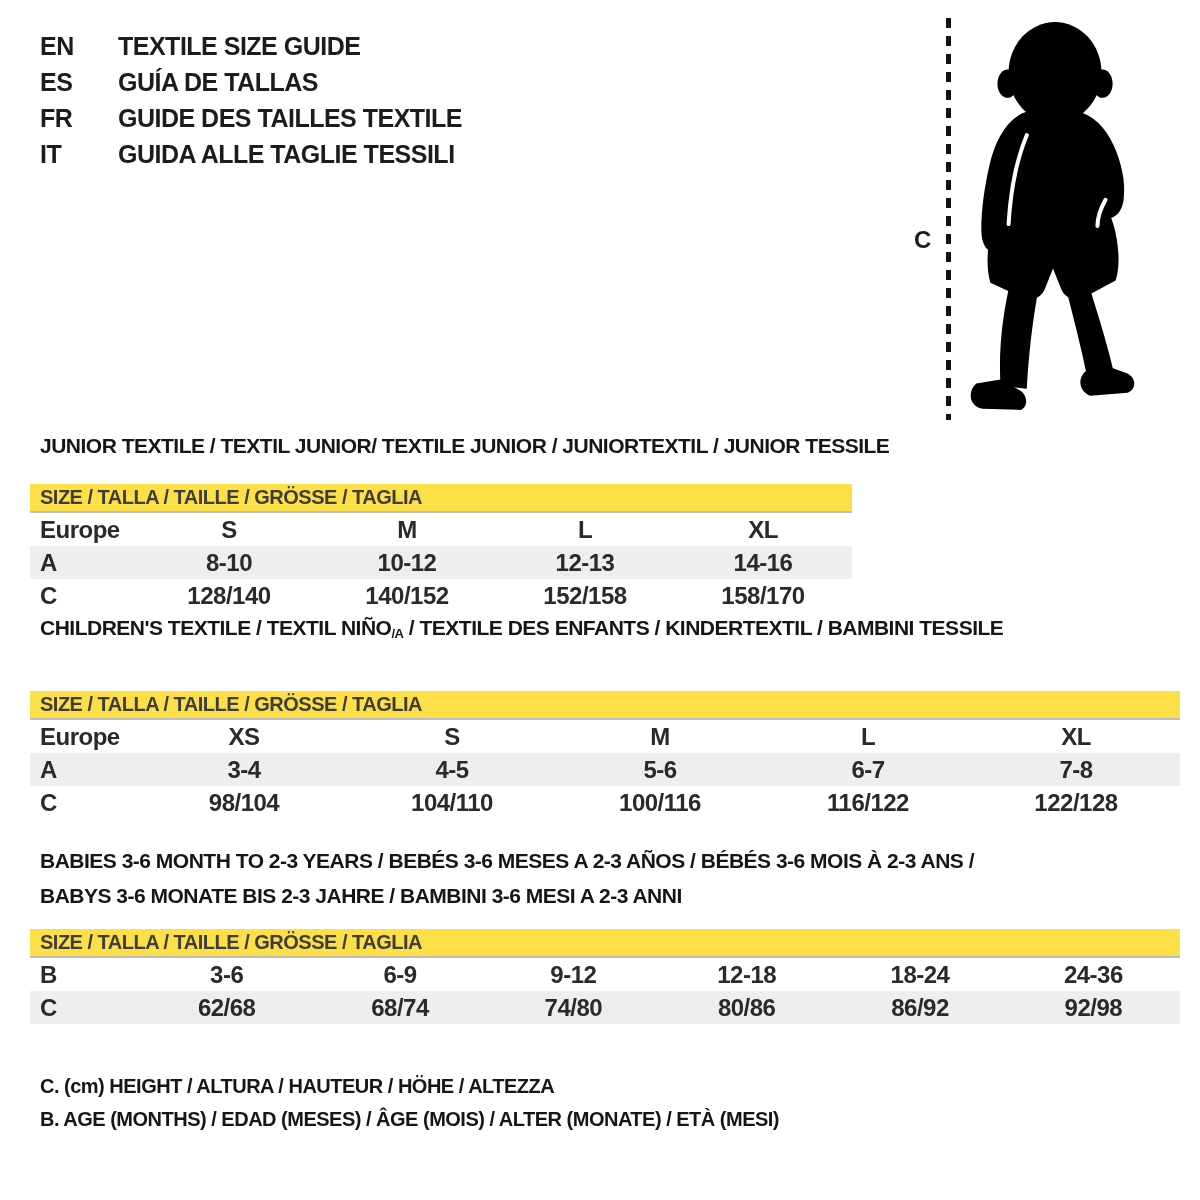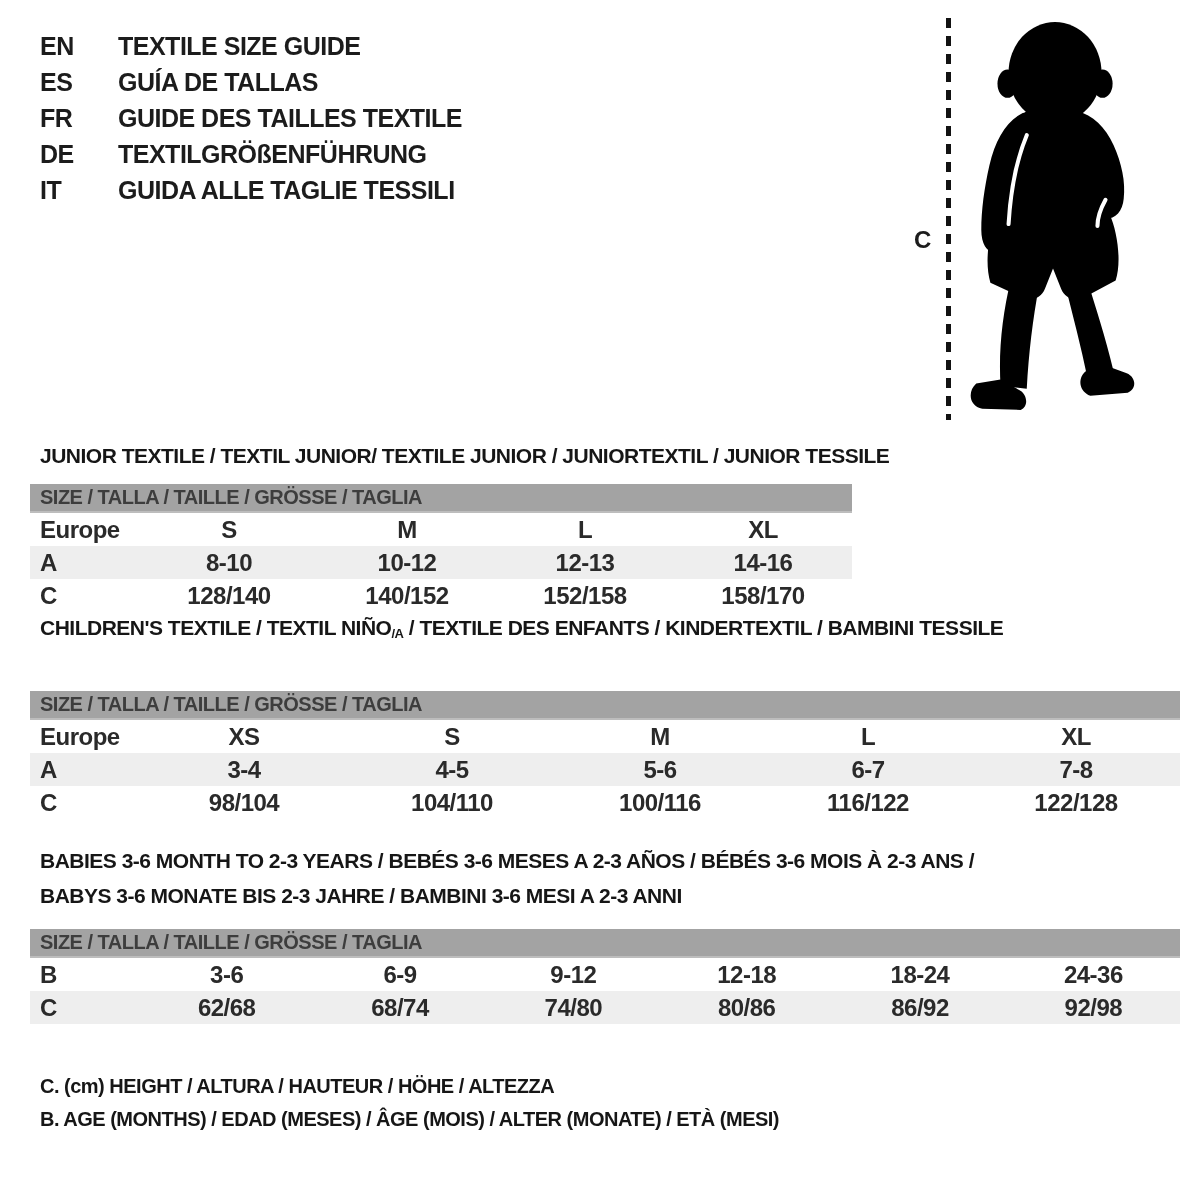--- a/index.html
+++ b/index.html
@@ -90,21 +90,21 @@
     vertical-align: -3px;
   }
   .two-line { line-height: 35px; }
 
   
   .size-table { position: absolute; left: 30px; }
   .w-junior { width: 822px; }
   .w-full   { width: 1150px; }
   .table-header-bar {
     height: 29px;
-    background: #a3a3a3;
+    background: #fde047;
     border-bottom: 2px solid #bdbdbd;
     font-size: 20px;
     font-weight: 700;
     letter-spacing: -0.5px;
     color: #3d3d3d;
     display: flex;
     align-items: center;
     padding-left: 10px;
   }
   .t-row {
@@ -134,21 +134,21 @@
     display: flex;
     align-items: center;
     font-size: 20px;
     font-weight: 700;
     letter-spacing: -0.5px;
     white-space: nowrap;
     color: #161616;
   }
 
   
-  #junior-title   { top: 444px; }
+  #junior-title   { top: 434px; }
   #junior-table   { top: 484px; }
   #children-title { top: 616px; }
   #children-table { top: 691px; }
   #babies-title   { top: 843px; }
   #babies-table   { top: 929px; }
 </style>
 </head>
 <body>
 
 <div class="page">
@@ -158,24 +158,20 @@
       <span class="lang-code">EN</span>
       <span class="lang-title">TEXTILE SIZE GUIDE</span>
     </div>
     <div class="lang-row">
       <span class="lang-code">ES</span>
       <span class="lang-title">GUÍA DE TALLAS</span>
     </div>
     <div class="lang-row">
       <span class="lang-code">FR</span>
       <span class="lang-title">GUIDE DES TAILLES TEXTILE</span>
-    </div>
-    <div class="lang-row">
-      <span class="lang-code">DE</span>
-      <span class="lang-title">TEXTILGRÖßENFÜHRUNG</span>
     </div>
     <div class="lang-row">
       <span class="lang-code">IT</span>
       <span class="lang-title">GUIDA ALLE TAGLIE TESSILI</span>
     </div>
   </div>
 
   <div class="figure">
     <span class="c-label">C</span>
     <div class="dashed-line"></div>

